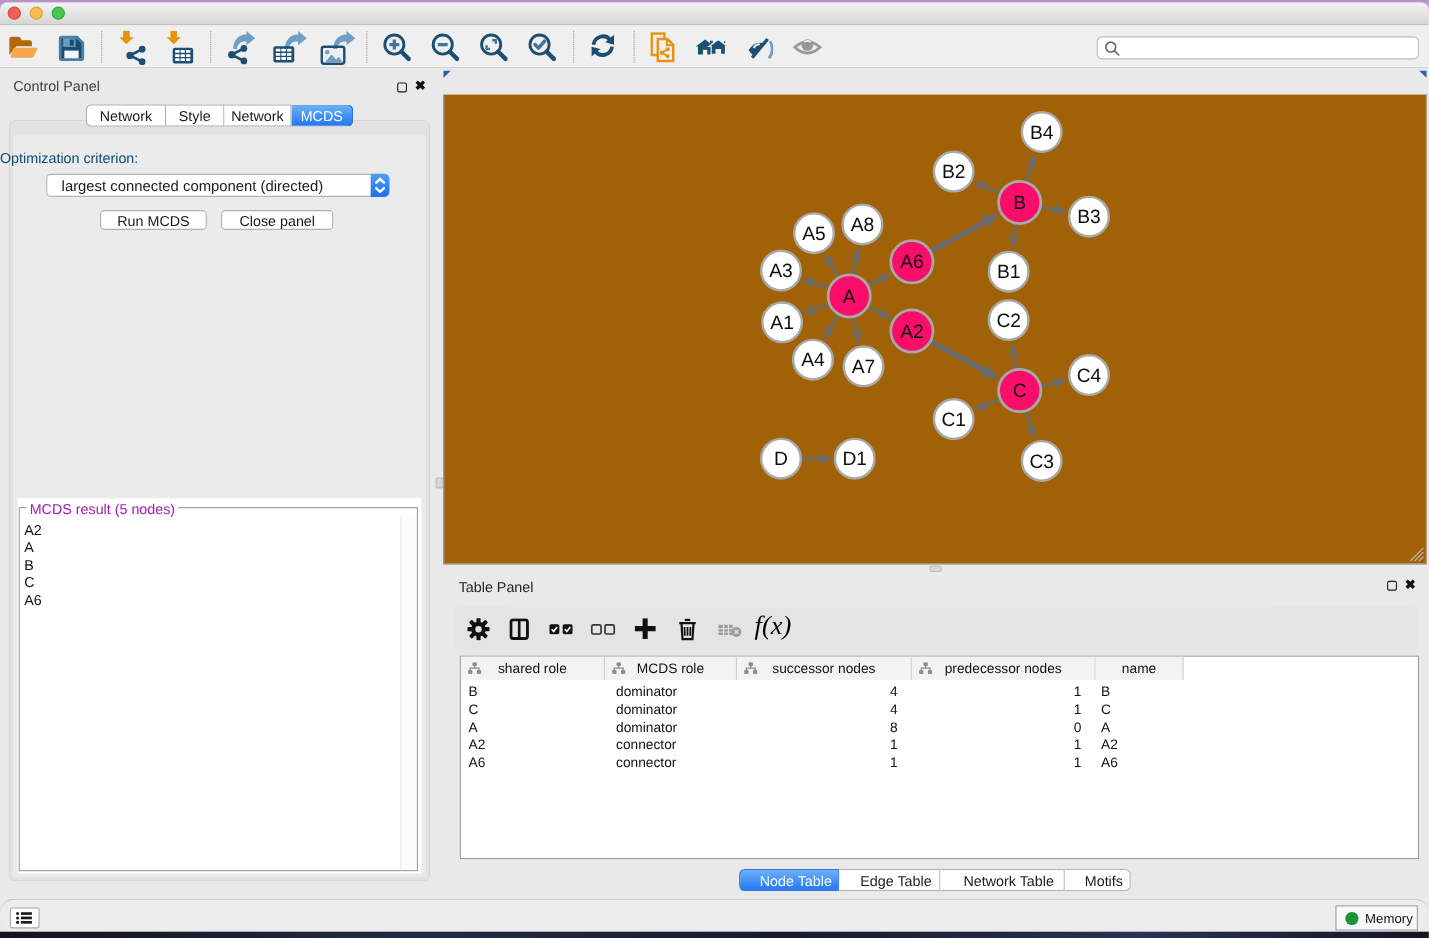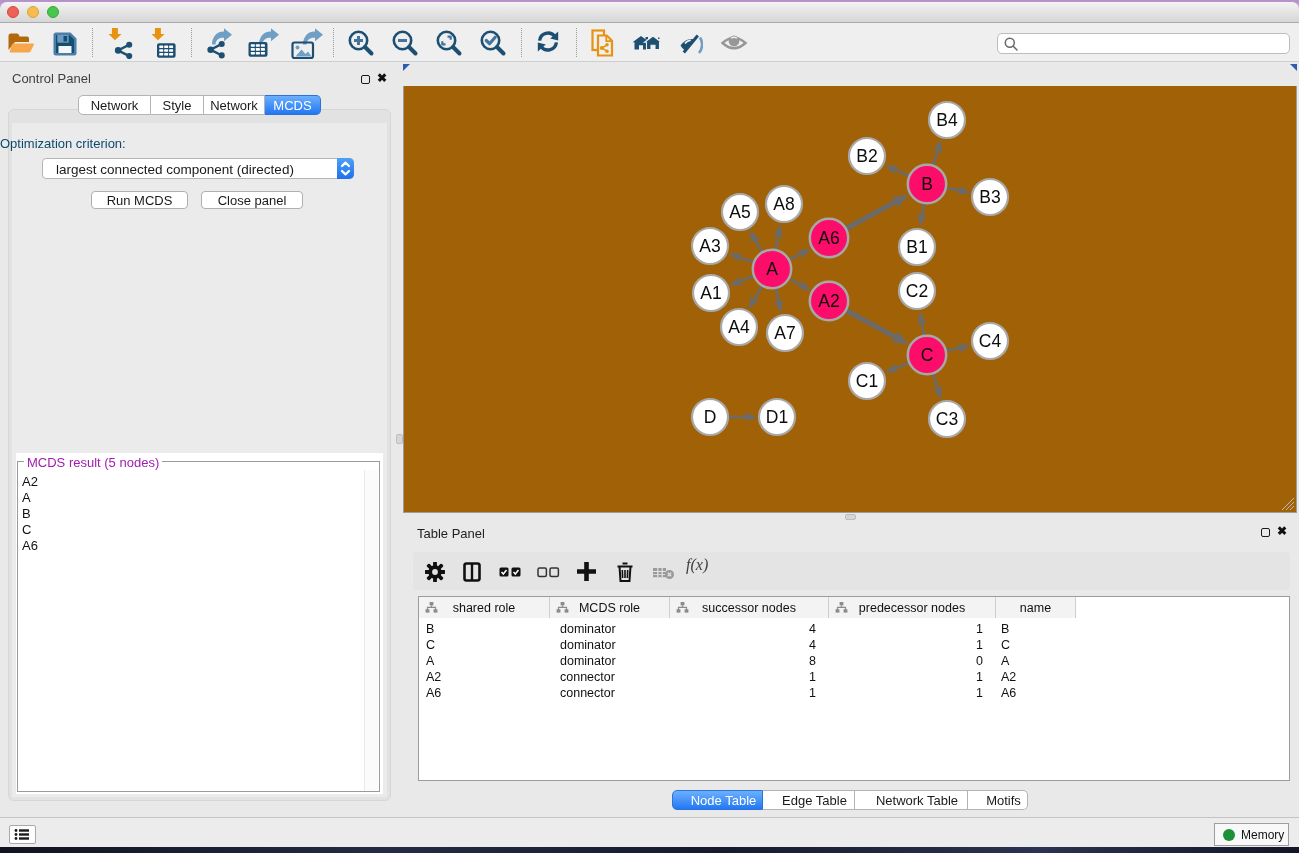--- a/index.html
+++ b/index.html
@@ -21,21 +21,21 @@
 .tl.g { left:47px; background:#49c64f; border:0.5px solid #36a835; }
 
 #toolbar { left:0; top:23px; width:1299px; height:39px; background:#efefef;
   border-bottom:1px solid #cfcfcf; }
 .tsep { position:absolute; top:5px; height:29px; width:0; border-left:1px dotted #9a9a9a; }
 .ticon { position:absolute; }
 #searchbox { position:absolute; left:997px; top:10px; width:293px; height:21px;
   background:#fff; border:1px solid #bdbdbd; border-radius:5px; }
 
 #statusbar { left:0; top:817px; width:1299px; height:30px; background:#ececec;
-  border-top:1px solid #c3c3c3; }
+  border-top:1px solid #c3c3c3;border-radius:13px; }
 #listbtn { position:absolute; left:9px; top:7px; width:27px; height:19px; background:#fdfdfd;
   border:1px solid #a9a9a9; border-radius:2px; }
 #membtn { position:absolute; left:1214px; top:5px; width:75px; height:23px; background:#f8f8f8;
   border:1px solid #9e9e9e; font-size:12px; color:#111; }
 #membtn .dot { position:absolute; left:8px; top:5px; width:12px; height:12px; border-radius:50%; background:#1b9138; }
 #membtn .lbl { position:absolute; left:26px; top:4px; }
 
 #cp-title { left:12px; top:71px; font-size:13px; color:#404040; }
 .winbtn-sq { width:9px; height:9px; border:1.6px solid #1a1a1a; border-radius:2px; }
 .winbtn-x { font-size:12px; font-weight:bold; color:#111; }
@@ -419,21 +419,21 @@
       <g fill="#9a9a9a">
         <rect x="0" y="3" width="13" height="3"></rect>
         <rect x="0" y="7" width="13" height="2.2"></rect>
         <rect x="0" y="10" width="13" height="2.2"></rect>
 <rect x="4.2" y="3" width="1.2" height="9.2" fill="#e4e4e4"></rect>
         <rect x="8.6" y="3" width="1.2" height="9.2" fill="#e4e4e4"></rect>
       </g>
 <circle cx="16.5" cy="9.5" r="4.5" fill="#9a9a9a"></circle>
 <path d="M14.8 7.8 L18.2 11.2 M18.2 7.8 L14.8 11.2" stroke="#e4e4e4" stroke-width="1.3"></path>
     </svg>
-    <div style="position:absolute;left:273px;top:4px;font-family:'Liberation Serif',serif;font-style:italic;font-size:16px;color:#404040;">f(x)</div>
+    <div style="position:absolute;left:273px;top:4px;font-family:'Liberation Serif',serif;font-style:italic;font-size:24px;color:#000000;">f(x)</div>
 </div>
 <div id="tp-table" class="abs">
   <div class="th" style="left:0px;width:131px;">
       <svg style="position:absolute;left:6px;top:5px;" width="13" height="11" viewBox="0 0 13 11">
 <g fill="#8a8a8a">
           <rect x="4.6" y="0" width="3.8" height="3.4"></rect>
           <rect x="0.6" y="7.2" width="3.8" height="3.4"></rect>
           <rect x="8.6" y="7.2" width="3.8" height="3.4"></rect>
         </g>
         <path d="M6.5 3.4 V5.4 M2.5 7.2 V5.4 H10.5 V7.2" stroke="#8a8a8a" stroke-width="1.2" fill="none"></path>

